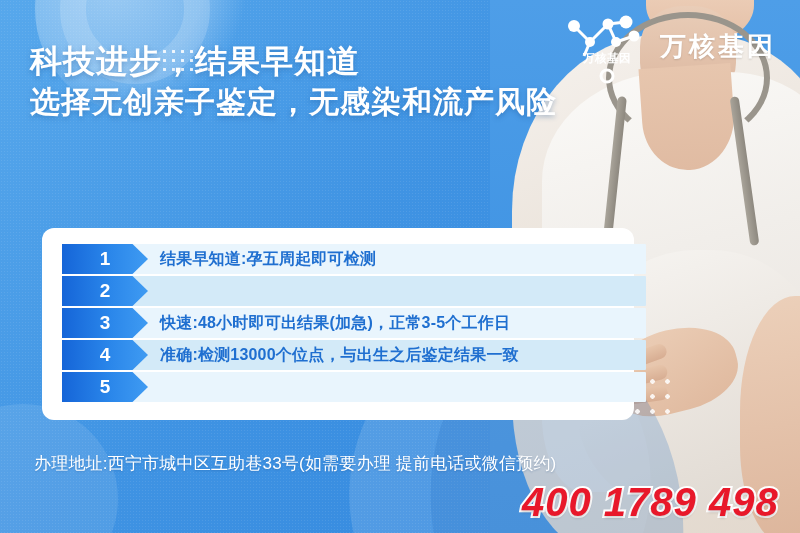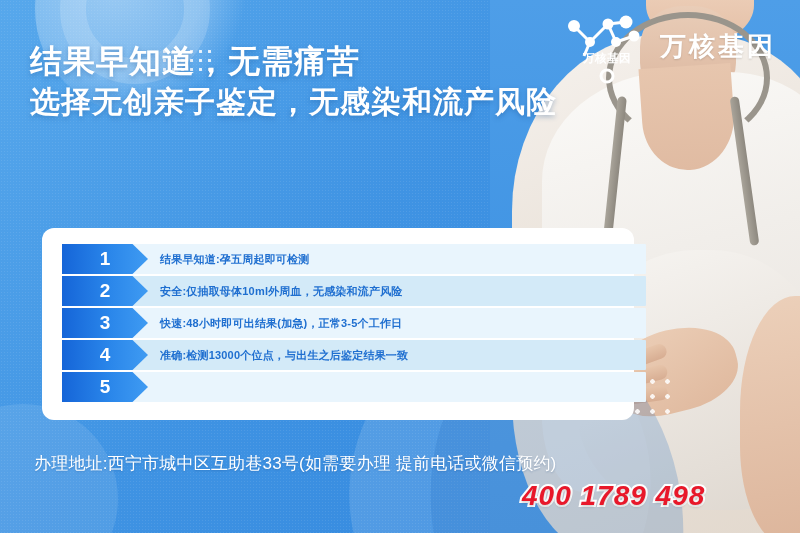--- a/index.html
+++ b/index.html
@@ -324,21 +324,21 @@
     font-weight: 700;
     background: linear-gradient(90deg, #1565d8 0%, #2a86ea 55%, #3f9bf2 100%);
     clip-path: polygon(0 0, 82% 0, 100% 50%, 82% 100%, 0 100%);
     letter-spacing: 0;
   }
   .row-text {
     position: relative;
     z-index: 2;
     margin-left: 12px;
     color: #1f6fd0;
-    font-size: 11px;
+    font-size: 16px;
     font-weight: 600;
     white-space: nowrap;
     letter-spacing: .2px;
   }
 
   
   .address {
     position: absolute;
     left: 34px;
     top: 452px;
@@ -347,21 +347,21 @@
     font-weight: 500;
     letter-spacing: .2px;
     white-space: nowrap;
     z-index: 6;
     text-shadow: 0 1px 2px rgba(20,70,130,.28);
   }
   .phone {
     position: absolute;
     left: 522px;
     top: 480px;
-    font-size: 28px;
+    font-size: 40px;
     font-weight: 700;
     font-style: italic;
     color: #e8182a;
     letter-spacing: 1px;
     white-space: nowrap;
     z-index: 7;
     -webkit-text-stroke: 4px #ffffff;
     paint-order: stroke fill;
     text-shadow: 0 2px 3px rgba(0,0,0,.18);
   }
@@ -424,40 +424,39 @@
       <svg width="86" height="16" viewBox="0 0 86 16" style="position:absolute;left:0;bottom:-2px;" aria-hidden="true">
         <circle cx="43" cy="8" r="6" fill="none" stroke="#ffffff" stroke-width="3"></circle>
       </svg>
     </div>
     <div class="logo-words">
       <div class="logo-cn">万核基因</div>
     </div>
   </div>
 
   <div class="headline">
-    <div class="hl hl-1">结果早知道，无需痛苦</div>
+    <div class="hl hl-1">科技进步，结果早知道</div>
     <div class="hl hl-2">选择无创亲子鉴定，无感染和流产风险</div>
   </div>
   <div class="dots-headline"></div>
 
   <div class="dots-right"></div>
 
   <div class="card">
     <div class="rows">
 
       <div class="row odd">
         <div class="bar"></div>
         <div class="badge">1</div>
         <div class="row-text">结果早知道:孕五周起即可检测</div>
       </div>
 
       <div class="row even">
         <div class="bar"></div>
         <div class="badge">2</div>
-        <div class="row-text">安全:仅抽取母体10ml外周血，无感染和流产风险</div>
       </div>
 
       <div class="row odd">
         <div class="bar"></div>
         <div class="badge">3</div>
         <div class="row-text">快速:48小时即可出结果(加急)，正常3-5个工作日</div>
       </div>
 
       <div class="row even">
         <div class="bar"></div>

